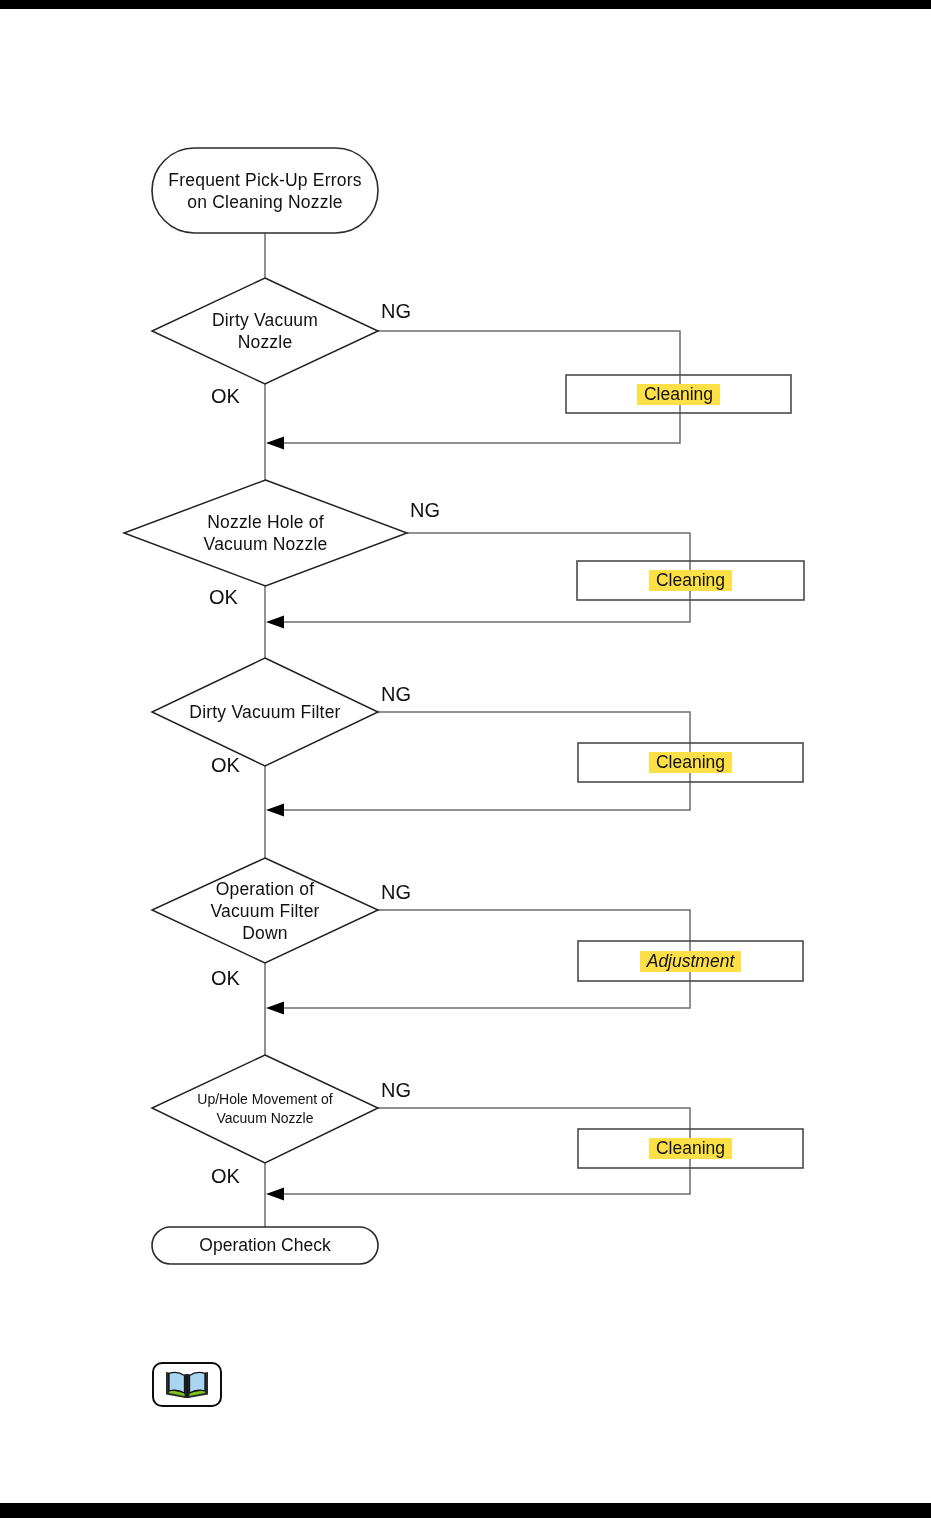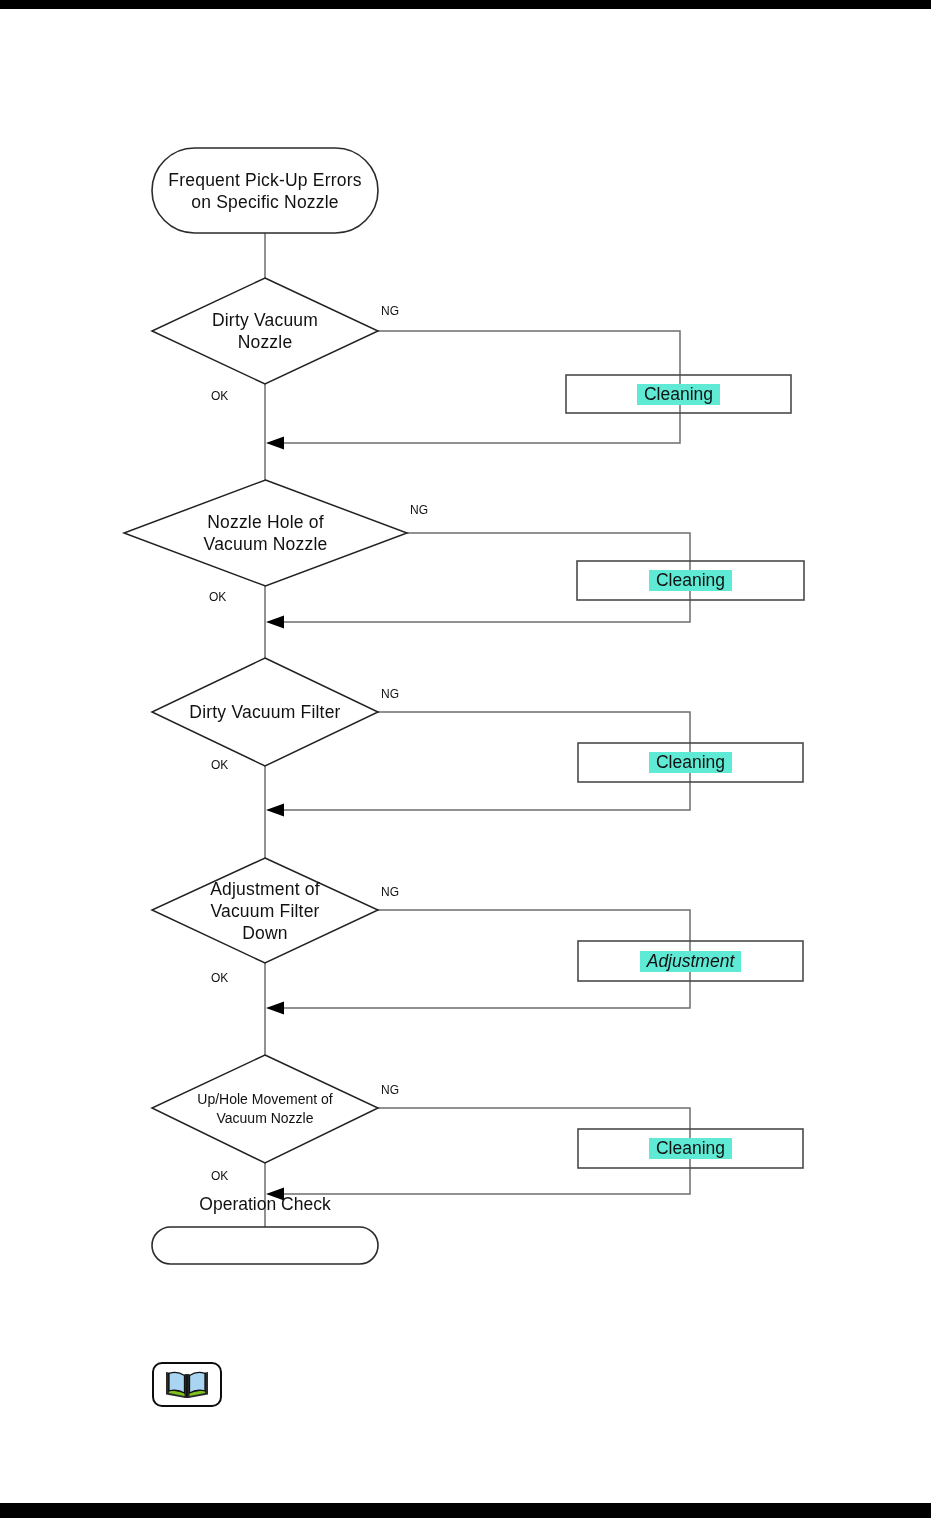--- a/index.html
+++ b/index.html
@@ -10,32 +10,32 @@
     color:#111;
   }
   .edgebar{position:absolute;left:0;width:931px;background:#000;}
   .edgebar.top{top:0;height:9px;}
   .edgebar.bottom{top:1503px;height:15px;}
   svg.flow{position:absolute;left:0;top:0;z-index:1;}
   .lbl{position:absolute;z-index:2;display:flex;flex-direction:column;
        align-items:center;justify-content:center;text-align:center;}
   .node-lbl{font-size:17.5px;line-height:22px;letter-spacing:.2px;}
   .small-lbl{font-size:14px;line-height:19px;}
-  .tag{position:absolute;z-index:2;font-size:12px;line-height:20px;}
+  .tag{position:absolute;z-index:2;font-size:20px;line-height:20px;}
   .action-lbl{position:absolute;z-index:2;display:flex;align-items:center;
        justify-content:center;font-size:17.5px;}
-  .action-lbl span{background:#5eead4;padding:0 7px;}
+  .action-lbl span{background:#fde047;padding:0 7px;}
   
   .start-lbl{left:152px;top:148px;width:226px;height:85px;}
   .d1{left:152px;top:278px;width:226px;height:106px;}
   .d2{left:124px;top:480px;width:283px;height:106px;}
   .d3{left:152px;top:658px;width:226px;height:108px;}
   .d4{left:152px;top:858px;width:226px;height:105px;}
   .d5{left:152px;top:1055px;width:226px;height:108px;}
-  .end-lbl{left:152px;top:1186px;width:226px;height:37px;font-size:17.5px;}
+  .end-lbl{left:152px;top:1227px;width:226px;height:37px;font-size:17.5px;}
   .ng1{left:381px;top:301px;} .ok1{left:211px;top:386px;}
   .ng2{left:410px;top:500px;} .ok2{left:209px;top:587px;}
   .ng3{left:381px;top:684px;} .ok3{left:211px;top:755px;}
   .ng4{left:381px;top:882px;} .ok4{left:211px;top:968px;}
   .ng5{left:381px;top:1080px;}.ok5{left:211px;top:1166px;}
   .a1{left:566px;top:375px;width:225px;height:38px;}
   .a2{left:577px;top:561px;width:227px;height:39px;}
   .a3{left:578px;top:743px;width:225px;height:39px;}
   .a4{left:578px;top:941px;width:225px;height:40px;font-style:italic;}
   .a5{left:578px;top:1129px;width:225px;height:39px;}
@@ -95,21 +95,21 @@
       <polygon points="266,443 284,436.5 284,449.5"></polygon>
       <polygon points="266,622 284,615.5 284,628.5"></polygon>
       <polygon points="266,810 284,803.5 284,816.5"></polygon>
       <polygon points="266,1008 284,1001.5 284,1014.5"></polygon>
       <polygon points="266,1194 284,1187.5 284,1200.5"></polygon>
     </g>
   </svg>
 
   <div class="lbl node-lbl start-lbl">
     <div>Frequent Pick-Up Errors</div>
-    <div>on Specific Nozzle</div>
+    <div>on Cleaning Nozzle</div>
   </div>
 
   <div class="lbl node-lbl d1">
     <div>Dirty Vacuum</div>
     <div>Nozzle</div>
   </div>
   <div class="tag ng1">NG</div>
   <div class="tag ok1">OK</div>
   <div class="action-lbl a1">
     <span>Cleaning</span>
@@ -128,21 +128,21 @@
   <div class="lbl node-lbl d3">
     <div>Dirty Vacuum Filter</div>
   </div>
   <div class="tag ng3">NG</div>
   <div class="tag ok3">OK</div>
   <div class="action-lbl a3">
     <span>Cleaning</span>
   </div>
 
   <div class="lbl node-lbl d4">
-    <div>Adjustment of</div>
+    <div>Operation of</div>
     <div>Vacuum Filter</div>
     <div>Down</div>
   </div>
   <div class="tag ng4">NG</div>
   <div class="tag ok4">OK</div>
   <div class="action-lbl a4">
     <span>Adjustment</span>
   </div>
 
   <div class="lbl small-lbl d5">

